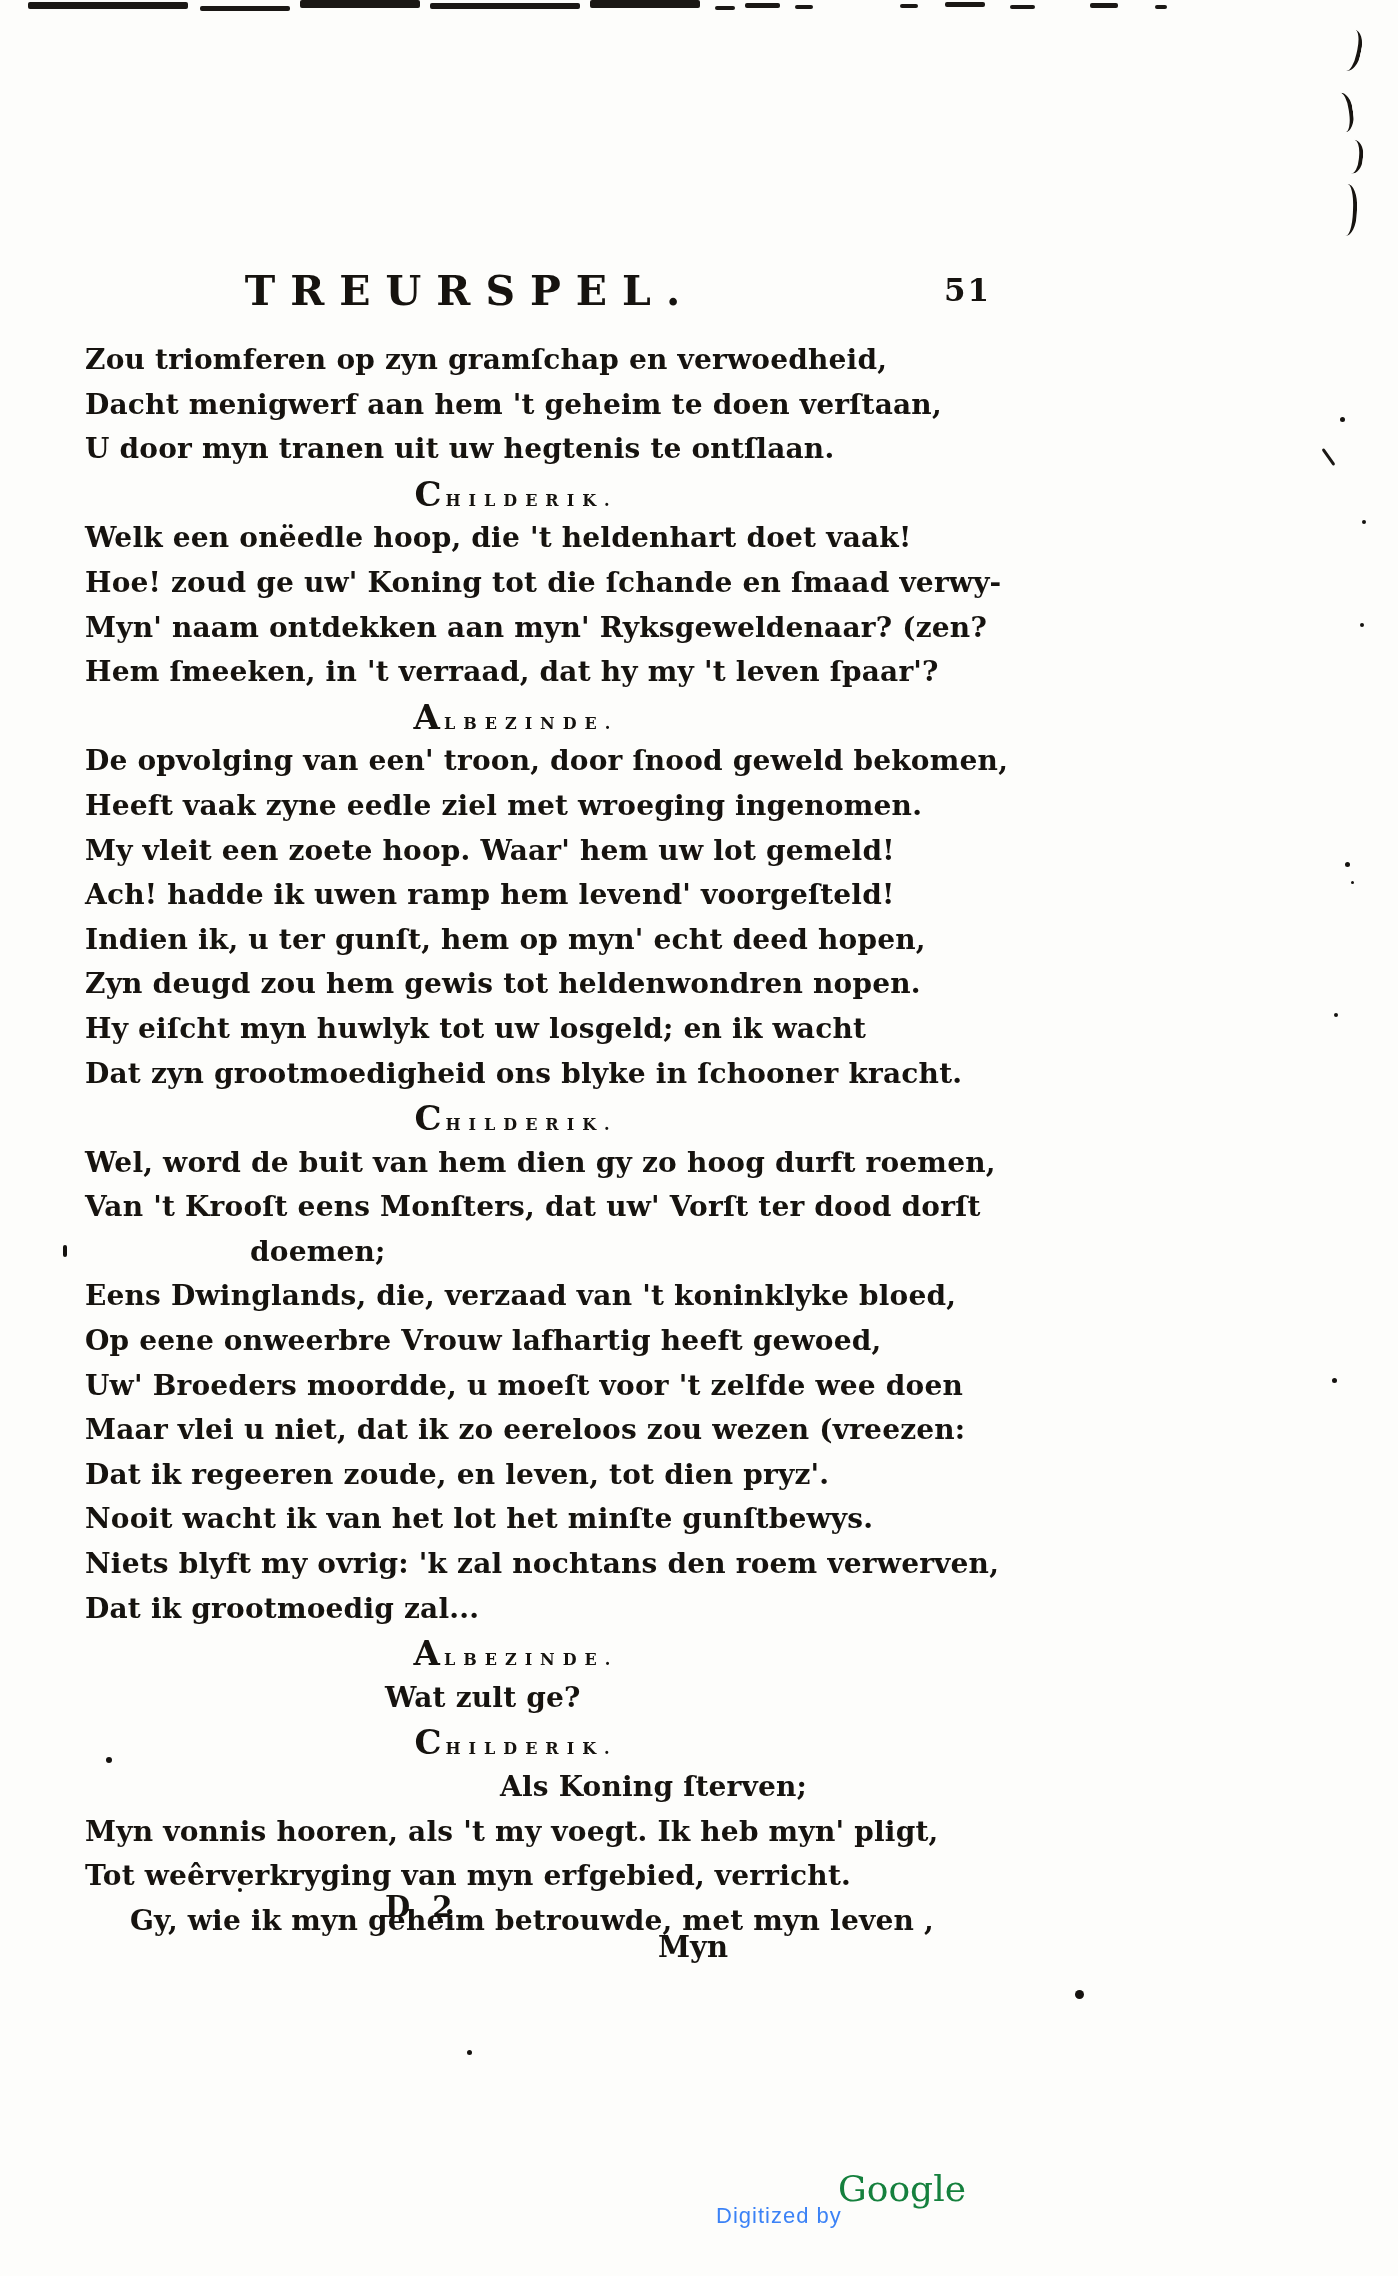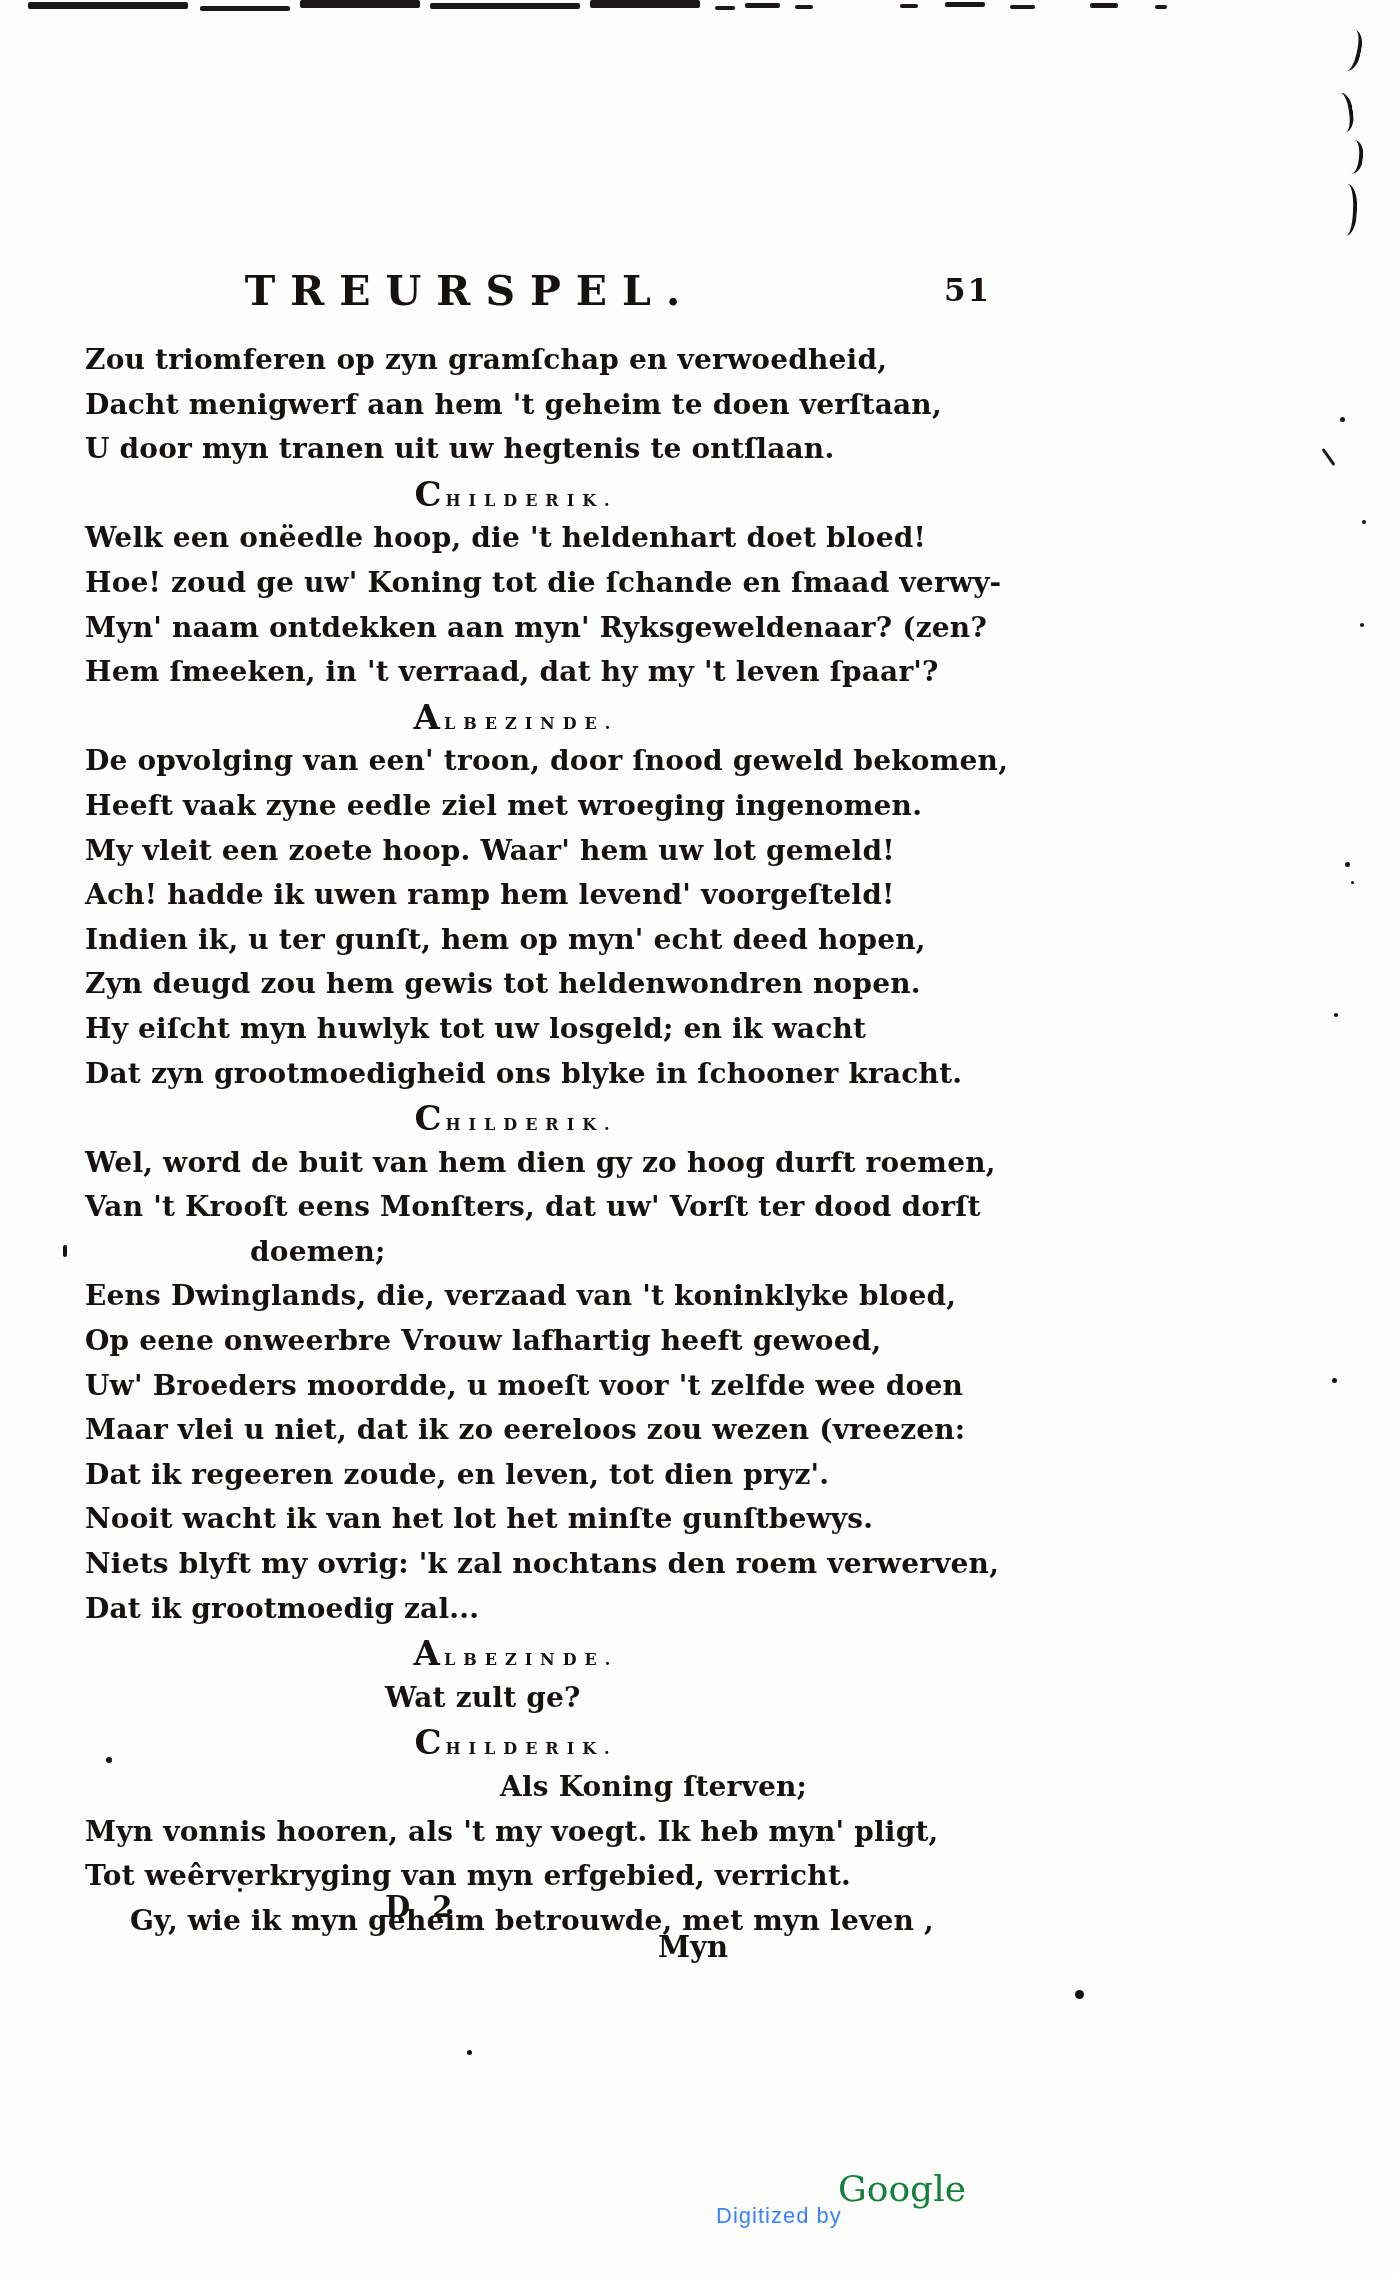--- a/index.html
+++ b/index.html
@@ -145,21 +145,21 @@
   </div>
 
   <div class="running-head">TREURSPEL.</div>
   <div class="page-number">51</div>
 
   <div class="text-column">
       <div class="line verse">Zou triomferen op zyn gramſchap en verwoedheid,</div>
       <div class="line verse">Dacht menigwerf aan hem 't geheim te doen verſtaan,</div>
       <div class="line verse">U door myn tranen uit uw hegtenis te ontſlaan.</div>
       <div class="line speaker">CHILDERIK.</div>
-      <div class="line verse">Welk een onëedle hoop, die 't heldenhart doet bloed!</div>
+      <div class="line verse">Welk een onëedle hoop, die 't heldenhart doet vaak!</div>
       <div class="line verse">Hoe! zoud ge uw' Koning tot die ſchande en ſmaad verwy-</div>
       <div class="line verse">Myn' naam ontdekken aan myn' Ryksgeweldenaar? (zen?</div>
       <div class="line verse">Hem ſmeeken, in 't verraad, dat hy my 't leven ſpaar'?</div>
       <div class="line speaker">ALBEZINDE.</div>
       <div class="line verse">De opvolging van een' troon, door ſnood geweld bekomen,</div>
       <div class="line verse">Heeft vaak zyne eedle ziel met wroeging ingenomen.</div>
       <div class="line verse">My vleit een zoete hoop. Waar' hem uw lot gemeld!</div>
       <div class="line verse">Ach! hadde ik uwen ramp hem levend' voorgeſteld!</div>
       <div class="line verse">Indien ik, u ter gunſt, hem op myn' echt deed hopen,</div>
       <div class="line verse">Zyn deugd zou hem gewis tot heldenwondren nopen.</div>

